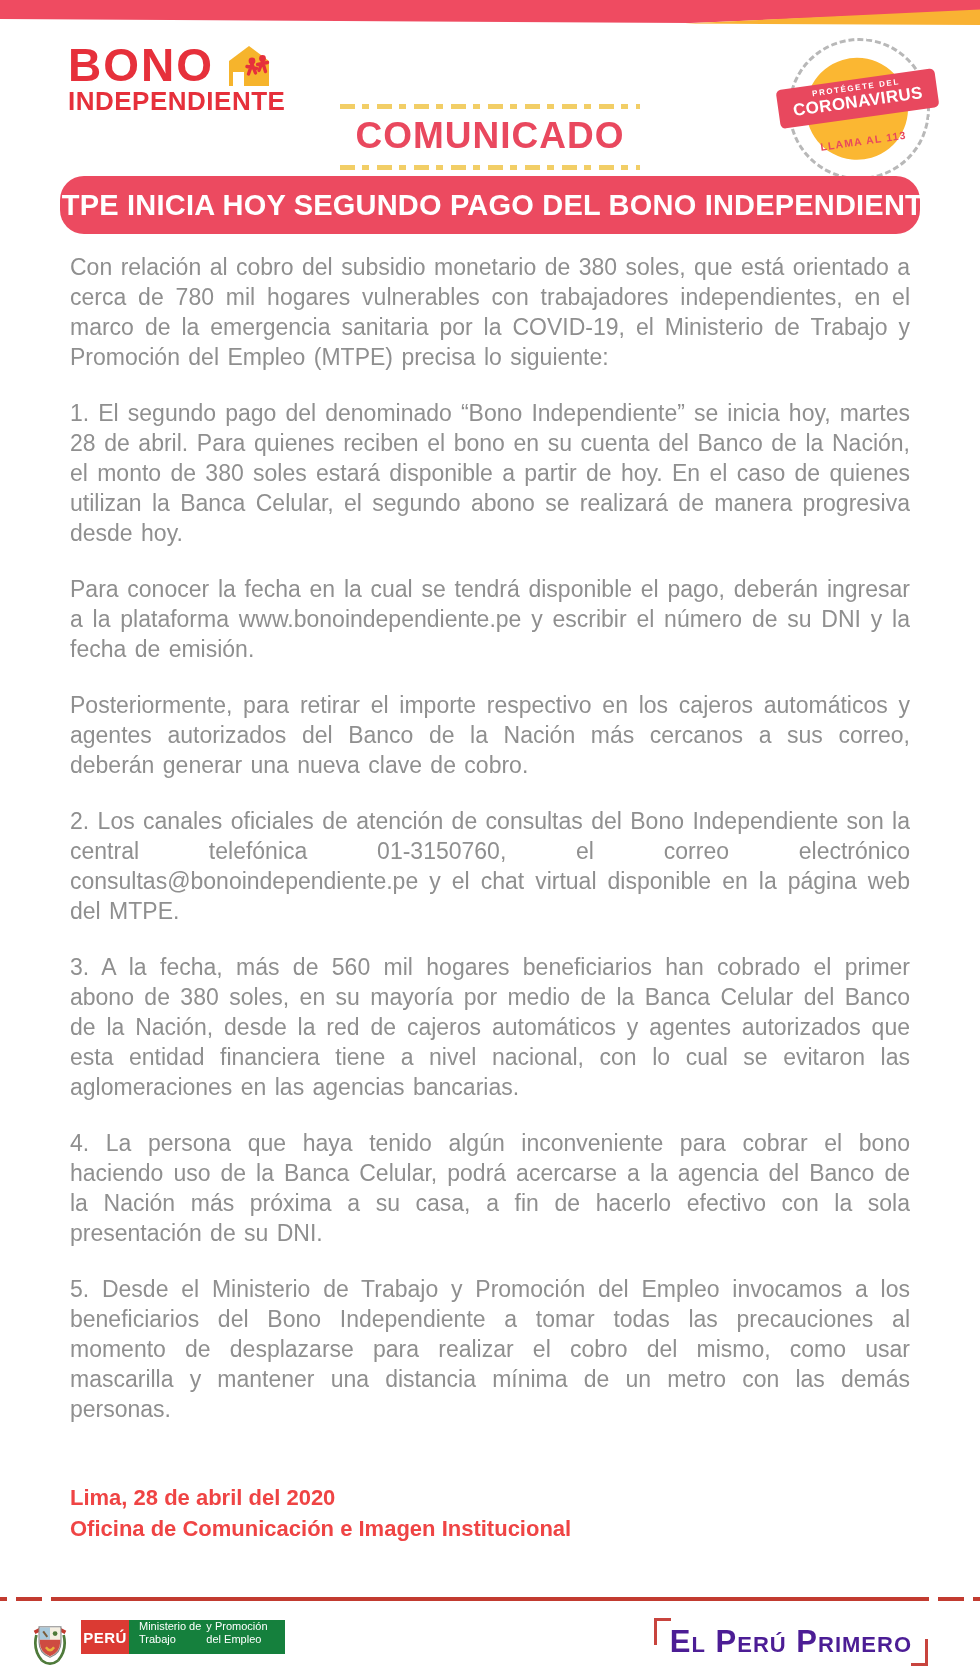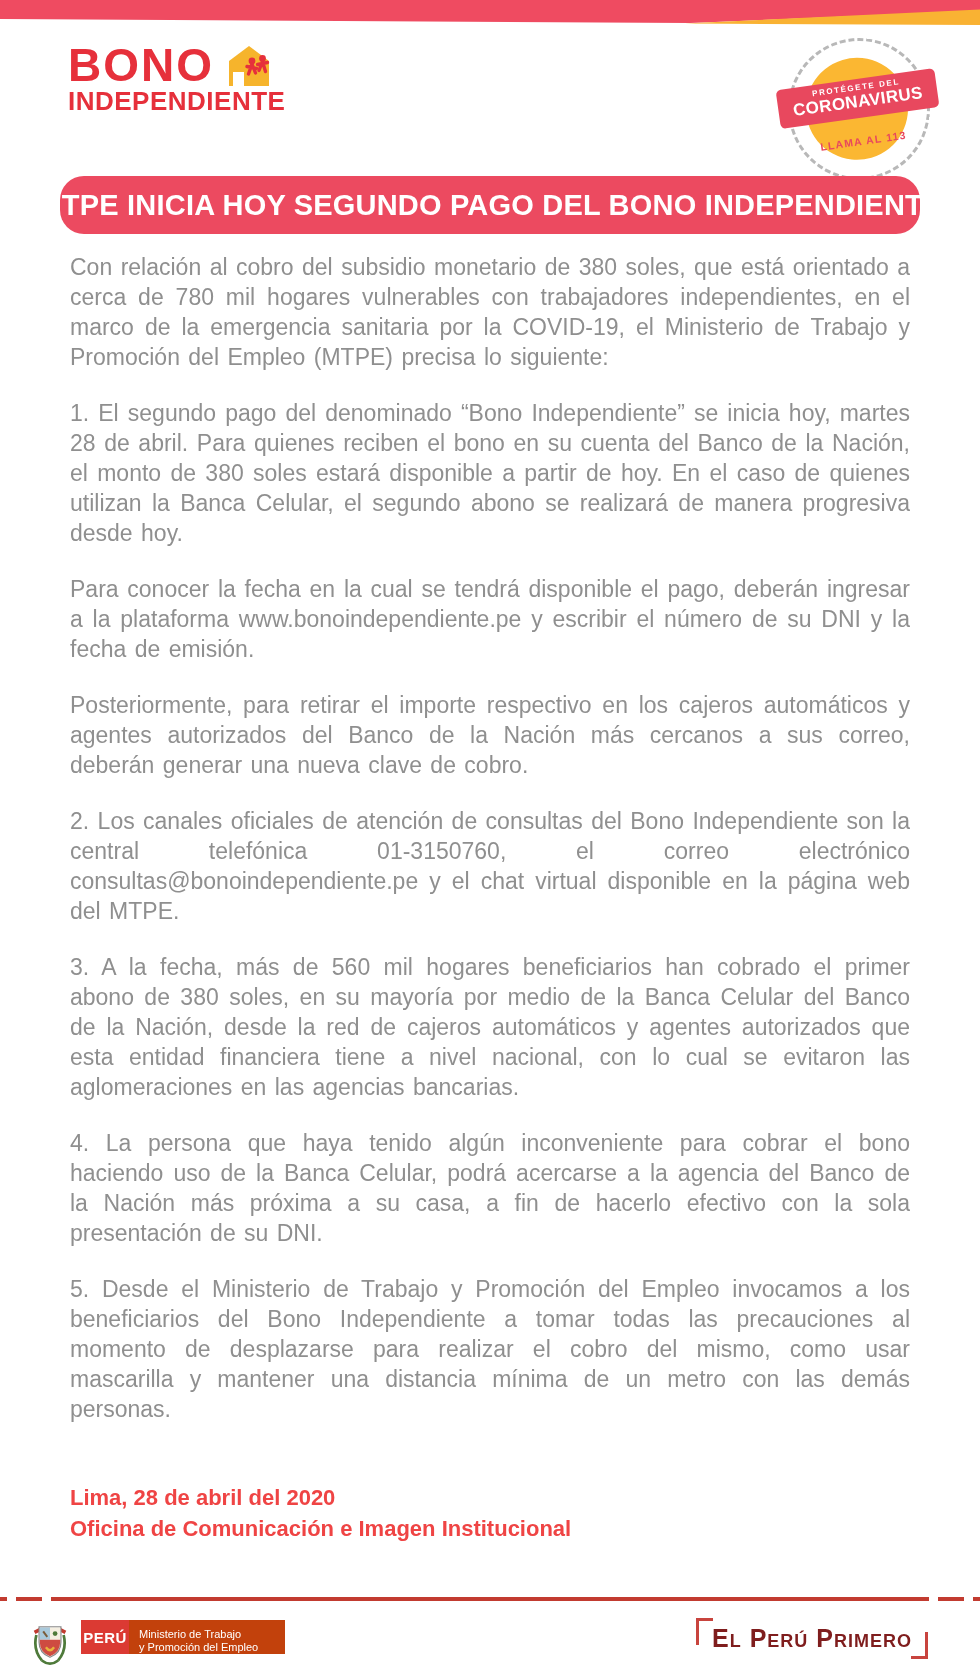--- a/index.html
+++ b/index.html
@@ -61,26 +61,26 @@
   .d-dash { width:26px; height:4px; background:#C23B30; }
   .d-gap  { width:9px; }
   .d-solid{ flex:1; height:4px; background:#C23B30; }
 
   
   .gov { position:absolute; left:28px; top:1620px; display:flex; height:34px; }
   .gov-emblem { width:44px; height:50px; display:flex; align-items:center;
                 justify-content:center; margin-right:9px; background:#fff; }
   .gov-country { width:48px; background:#DB3A33; color:#fff; display:flex; align-items:center;
                  justify-content:center; font-weight:700; font-size:15px; letter-spacing:0.5px; }
-  .gov-ministry { width:146px; background:#c2410c; color:#fff; font-size:11px; line-height:13px;
-                  display:flex; flex-direction:column; justify-content:flex-end; padding-left:10px; }
+  .gov-ministry { width:146px; background:#15803d; color:#fff; font-size:11px; line-height:13px;
+                  display:flex; flex-direction:row; justify-content:center; padding-left:10px; }
 
   
-  .slogan { position:absolute; right:52px; top:1618px; color:#7f1d1d;
-            font-variant:small-caps; font-weight:700; font-size:25px;
+  .slogan { position:absolute; right:52px; top:1618px; color:#4c1d95;
+            font-variant:small-caps; font-weight:700; font-size:31px;
             letter-spacing:1px; padding:6px 16px; }
   .slogan::before { content:""; position:absolute; left:0; top:0; width:14px; height:24px;
                     border-left:3px solid #C8443E; border-top:3px solid #C8443E; }
   .slogan::after  { content:""; position:absolute; right:0; bottom:0; width:14px; height:24px;
                     border-right:3px solid #C8443E; border-bottom:3px solid #C8443E; }
 </style>
 </head>
 <body>
 
 <div class="page">
@@ -109,20 +109,25 @@
     <div class="badge-yellow"></div>
     <div class="badge-rotor">
       <div class="badge-band">
         <div class="badge-band-top">PROTÉGETE DEL</div>
         <div class="badge-band-main">CORONAVIRUS</div>
       </div>
       <div class="badge-call">LLAMA AL 113</div>
     </div>
   </div>
 
+  <div class="comunicado">
+    <div class="dash-line"></div>
+    <div class="comunicado-text">COMUNICADO</div>
+    <div class="dash-line"></div>
+  </div>
 
   <div class="banner">
     <span class="banner-text">MTPE INICIA HOY SEGUNDO PAGO DEL BONO INDEPENDIENTE</span>
   </div>
 
   <div class="body-text">
     <p>Con relación al cobro del subsidio monetario de 380 soles, que está orientado a cerca de 780 mil hogares vulnerables con trabajadores independientes, en el marco de la emergencia sanitaria por la COVID-19, el Ministerio de Trabajo y Promoción del Empleo (MTPE) precisa lo siguiente:</p>
     <p>1. El segundo pago del denominado “Bono Independiente” se inicia hoy, martes 28 de abril. Para quienes reciben el bono en su cuenta del Banco de la Nación, el monto de 380 soles estará disponible a partir de hoy. En el caso de quienes utilizan la Banca Celular, el segundo abono se realizará de manera progresiva desde hoy.</p>
     <p>Para conocer la fecha en la cual se tendrá disponible el pago, deberán ingresar a la plataforma www.bonoindependiente.pe y escribir el número de su DNI y la fecha de emisión.</p>
     <p>Posteriormente, para retirar el importe respectivo en los cajeros automáticos y agentes autorizados del Banco de la Nación más cercanos a sus correo, deberán generar una nueva clave de cobro.</p>

